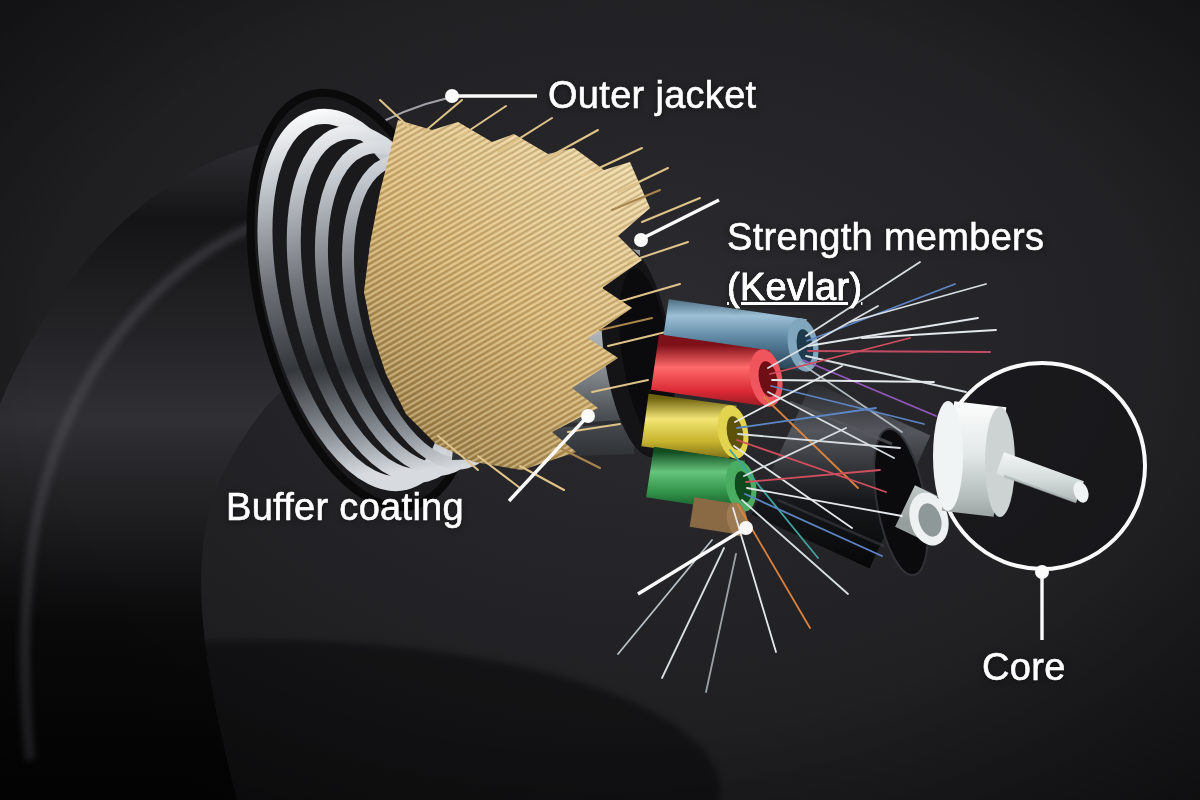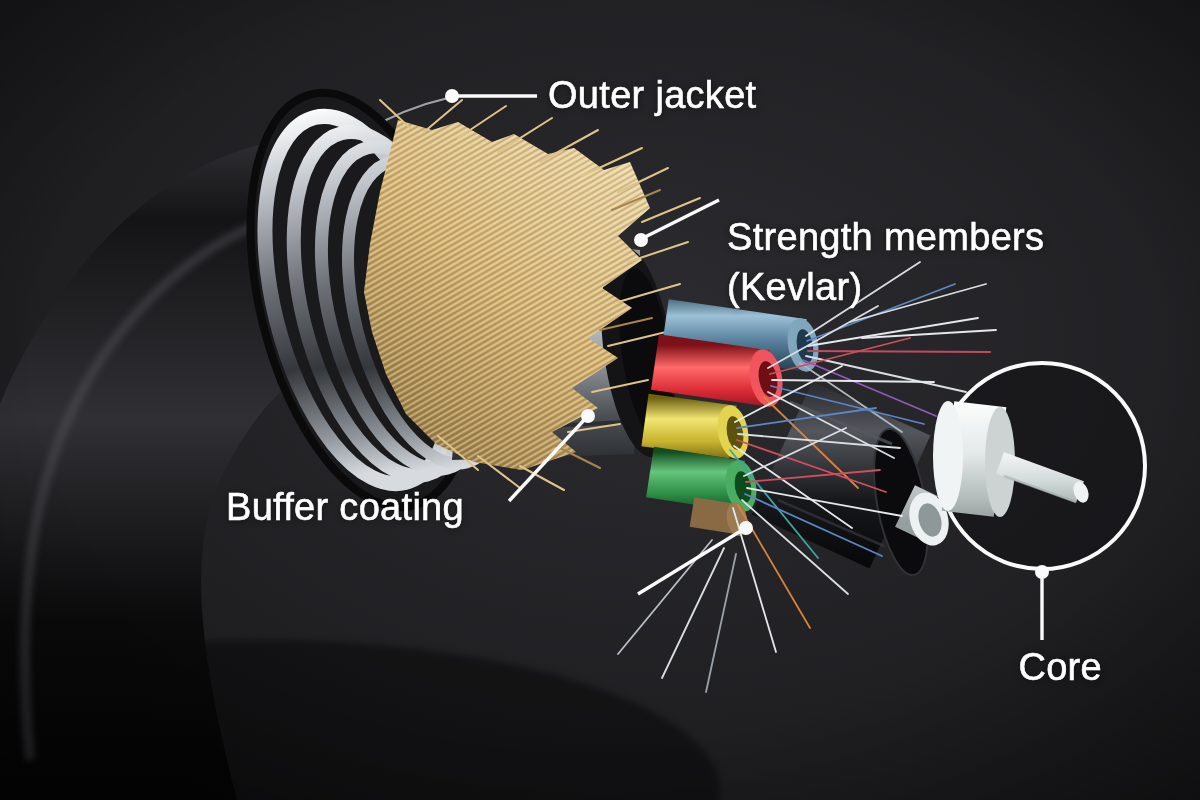--- a/index.html
+++ b/index.html
@@ -9,22 +9,22 @@
     font-family:"Liberation Sans",sans-serif;
   }
   .stage svg{position:absolute;inset:0;display:block;}
   .label{
     position:absolute;color:#ffffff;
     font-size:38px;line-height:1.32;font-weight:500;
     -webkit-text-stroke:0.6px #ffffff;
     letter-spacing:0.3px;white-space:nowrap;
     text-shadow:0 1px 6px rgba(0,0,0,0.55);
   }
-  .label .l2{display:block;}
-  .label-core{text-align:right;width:120px;}
+  .label .l2{display:block;text-decoration:underline;}
+  .label-core{text-align:left;width:120px;}
 </style>
 </head>
 <body>
 
 <div class="stage">
 
 <svg width="1200" height="800" viewBox="0 0 1200 800" aria-hidden="true">
   <defs>
     <radialGradient id="bg" cx="0.55" cy="0.42" r="0.85">
       <stop offset="0" stop-color="#2c2c30"></stop>

